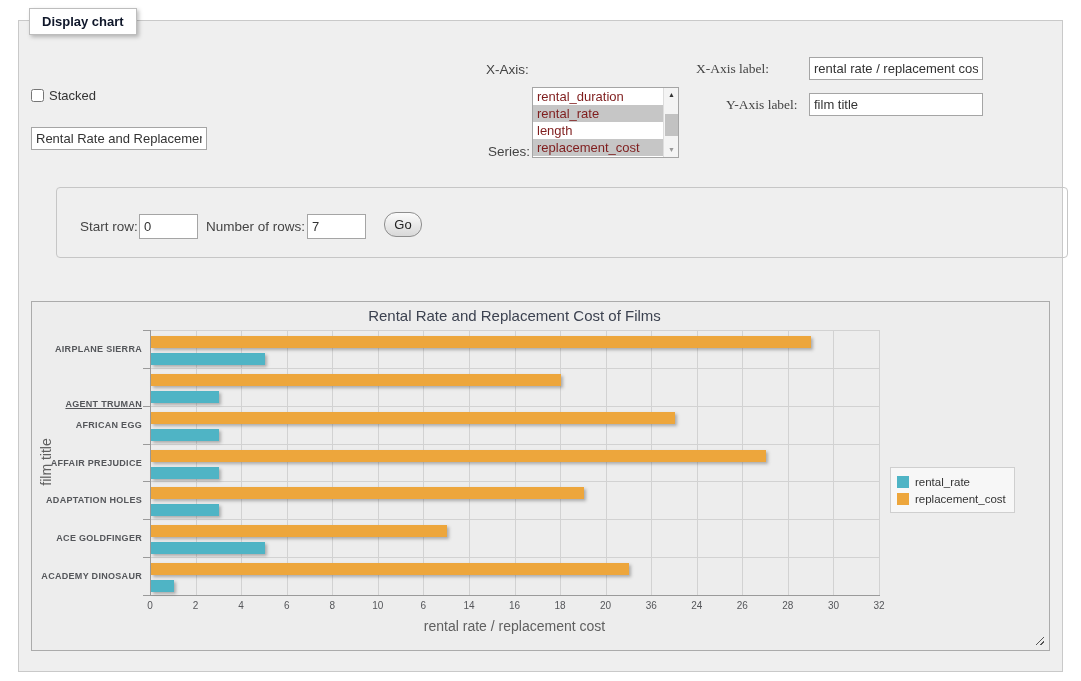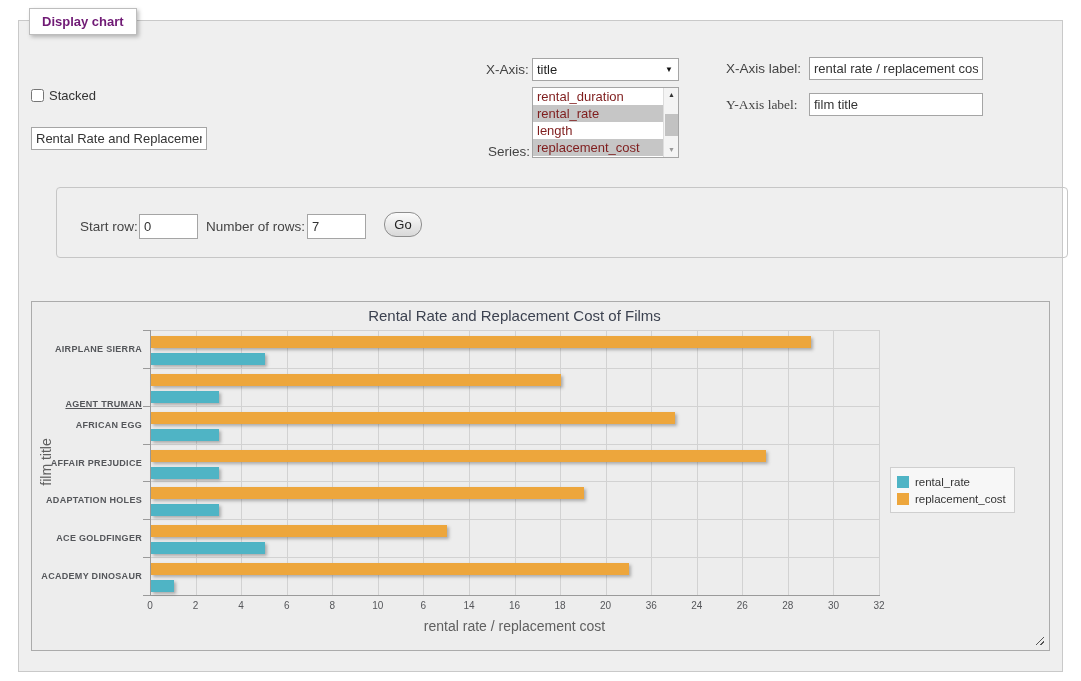--- a/index.html
+++ b/index.html
@@ -4,21 +4,21 @@
 <style>
   * { margin:0; padding:0; box-sizing:border-box; }
   html,body { width:1081px; height:681px; background:#ffffff; font-family:"Liberation Sans", sans-serif; overflow:hidden; }
   .abs { position:absolute; }
 
   
   .panel { position:absolute; left:18px; top:20px; width:1045px; height:652px;
            background:#efefef; border:1px solid #c9c9c9; }
   .panel-legend { position:absolute; left:10px; top:-13px; min-width:97px; height:27px;
            background:#ffffff; border:1px solid #bdbdbd; box-shadow:2px 2px 4px rgba(0,0,0,0.25);
-           font-size:13px; font-weight:bold; color:#701a75; line-height:25px; text-align:center;
+           font-size:13px; font-weight:bold; color:#0f172a; line-height:25px; text-align:center;
            padding:0 12px; z-index:5; }
 
   .ui-label { position:absolute; font-size:13.5px; color:#444; white-space:nowrap; }
 
   
   .radio-row { position:absolute; left:12px; top:34px; display:flex; align-items:center; gap:7px; }
   .radio-item { display:flex; align-items:center; gap:4px; font-size:13px; color:#333; }
   .radio-item input { width:13px; height:13px; margin:0; }
   .check-row { position:absolute; left:12px; top:67px; display:flex; align-items:center; gap:5px;
                font-size:13px; color:#333; }
@@ -90,39 +90,35 @@
 
 
   <div class="check-row">
     <input type="checkbox" id="stacked-cb" style="">
     <span>Stacked</span>
   </div>
 
   <input type="text" class="title-input" value="Rental Rate and Replacement Cost of Films" style="">
 
   <div class="ui-label" style="left:467px; top:41px;">X-Axis:</div>
-  <div class="selectbox">
-    <span>title</span>
-    <span class="arrow">▼</span>
-  </div>
 
   <div class="ui-label" style="left:469px; top:123px;">Series:</div>
   <div class="listbox" id="series-listbox">
     <div class="scrollbar">
       <div class="btn" style="top:0; color:#333;">▲</div>
       <div class="thumb"></div>
       <div class="btn" style="bottom:0; color:#999;">▼</div>
     </div>
   <div class="opt">rental_duration</div>
       <div class="opt sel">rental_rate</div>
       <div class="opt">length</div>
       <div class="opt sel">replacement_cost</div>
     </div>
 
-  <div class="ui-label" style="left:707px; top:40px;">X-Axis label:</div>
+  <div class="ui-label" style="left:677px; top:40px;font-family:Liberation Serif, serif;">X-Axis label:</div>
   <input type="text" class="abs" style="left: 790px; top: 36px; width: 174px; height: 23px;" value="rental rate / replacement cost">
 
   <div class="ui-label" style="left:707px; top:76px;font-family:Liberation Serif, serif;">Y-Axis label:</div>
   <input type="text" class="abs" style="left: 790px; top: 72px; width: 174px; height: 23px;" value="film title">
 
   <div class="rows-panel">
     <div class="ui-label" style="left:23px; top:31px;">Start row:</div>
     <input type="text" class="abs" style="left: 82px; top: 26px; width: 59px; height: 25px;" value="0">
     <div class="ui-label" style="left:149px; top:31px;">Number of rows:</div>
     <input type="text" class="abs" style="left: 250px; top: 26px; width: 59px; height: 25px;" value="7">

